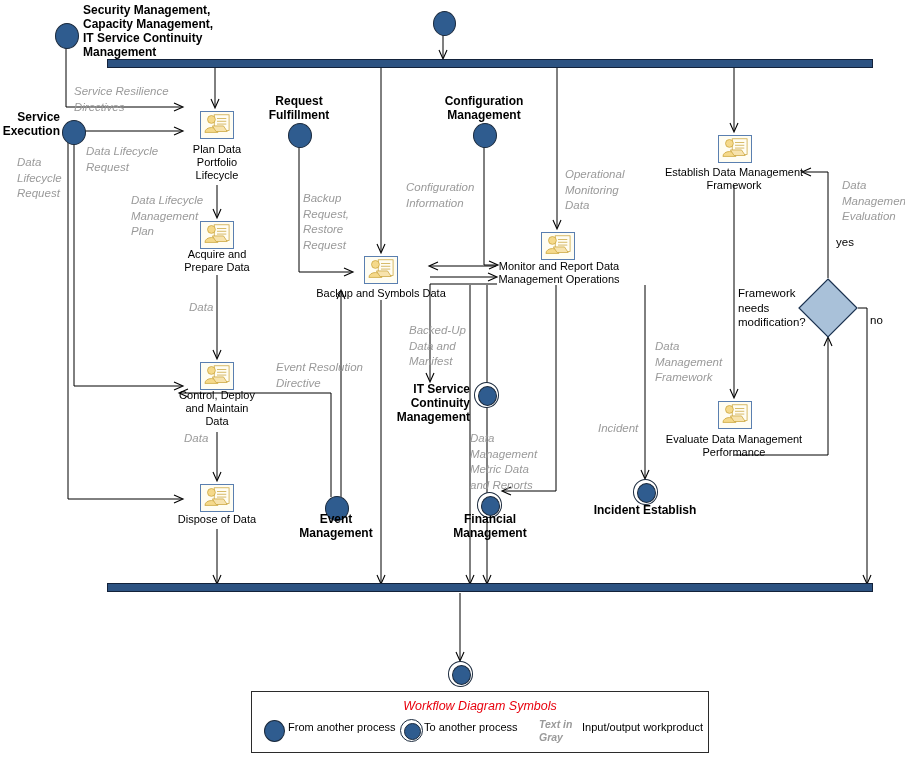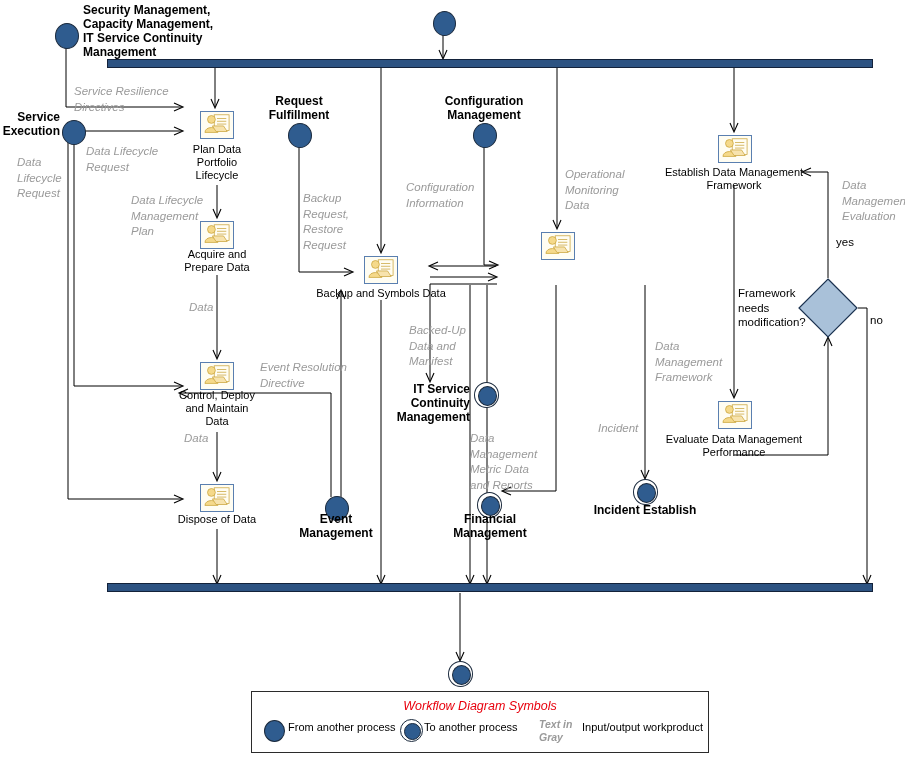--- a/index.html
+++ b/index.html
@@ -371,20 +371,22 @@
 Prepare Data</div>
 
   <div class="lbl node-title" style="left:163px;top:389px;width:108px;">Control, Deploy
 and Maintain
 Data</div>
 
   <div class="lbl node-title" style="left:162px;top:513px;width:110px;">Dispose of Data</div>
 
   <div class="lbl node-title" style="left:310px;top:287px;width:142px;">Backup and Symbols Data</div>
 
+  <div class="lbl node-title" style="left:497px;top:260px;width:124px;text-align:center;">Monitor and Report Data
+Management Operations</div>
 
   <div class="lbl node-title" style="left:655px;top:166px;width:158px;">Establish Data Management
 Framework</div>
 
   <div class="lbl node-title" style="left:655px;top:433px;width:158px;">Evaluate Data Management
 Performance</div>
 
   <div style="position:absolute;left:798px;top:278px;width:60px;height:60px;">
     <svg viewBox="0 0 60 60" width="60" height="60">
       <polygon points="30,1 59,30 30,59 1,30" fill="#a9c1d9" stroke="#1b3250" stroke-width="1.2"></polygon>
@@ -415,21 +417,21 @@
 
   <div class="lbl wp" style="left:189px;top:300px;">Data</div>
 
   <div class="lbl wp" style="left:184px;top:431px;">Data</div>
 
   <div class="lbl wp" style="left:303px;top:191px;">Backup
 Request,
 Restore
 Request</div>
 
-  <div class="lbl wp" style="left:260px;top:360px;">Event Resolution
+  <div class="lbl wp" style="left:276px;top:360px;">Event Resolution
 Directive</div>
 
   <div class="lbl wp" style="left:406px;top:180px;">Configuration
 Information</div>
 
   <div class="lbl wp" style="left:409px;top:323px;">Backed-Up
 Data and
 Manifest</div>
 
   <div class="lbl wp" style="left:470px;top:431px;">Data

